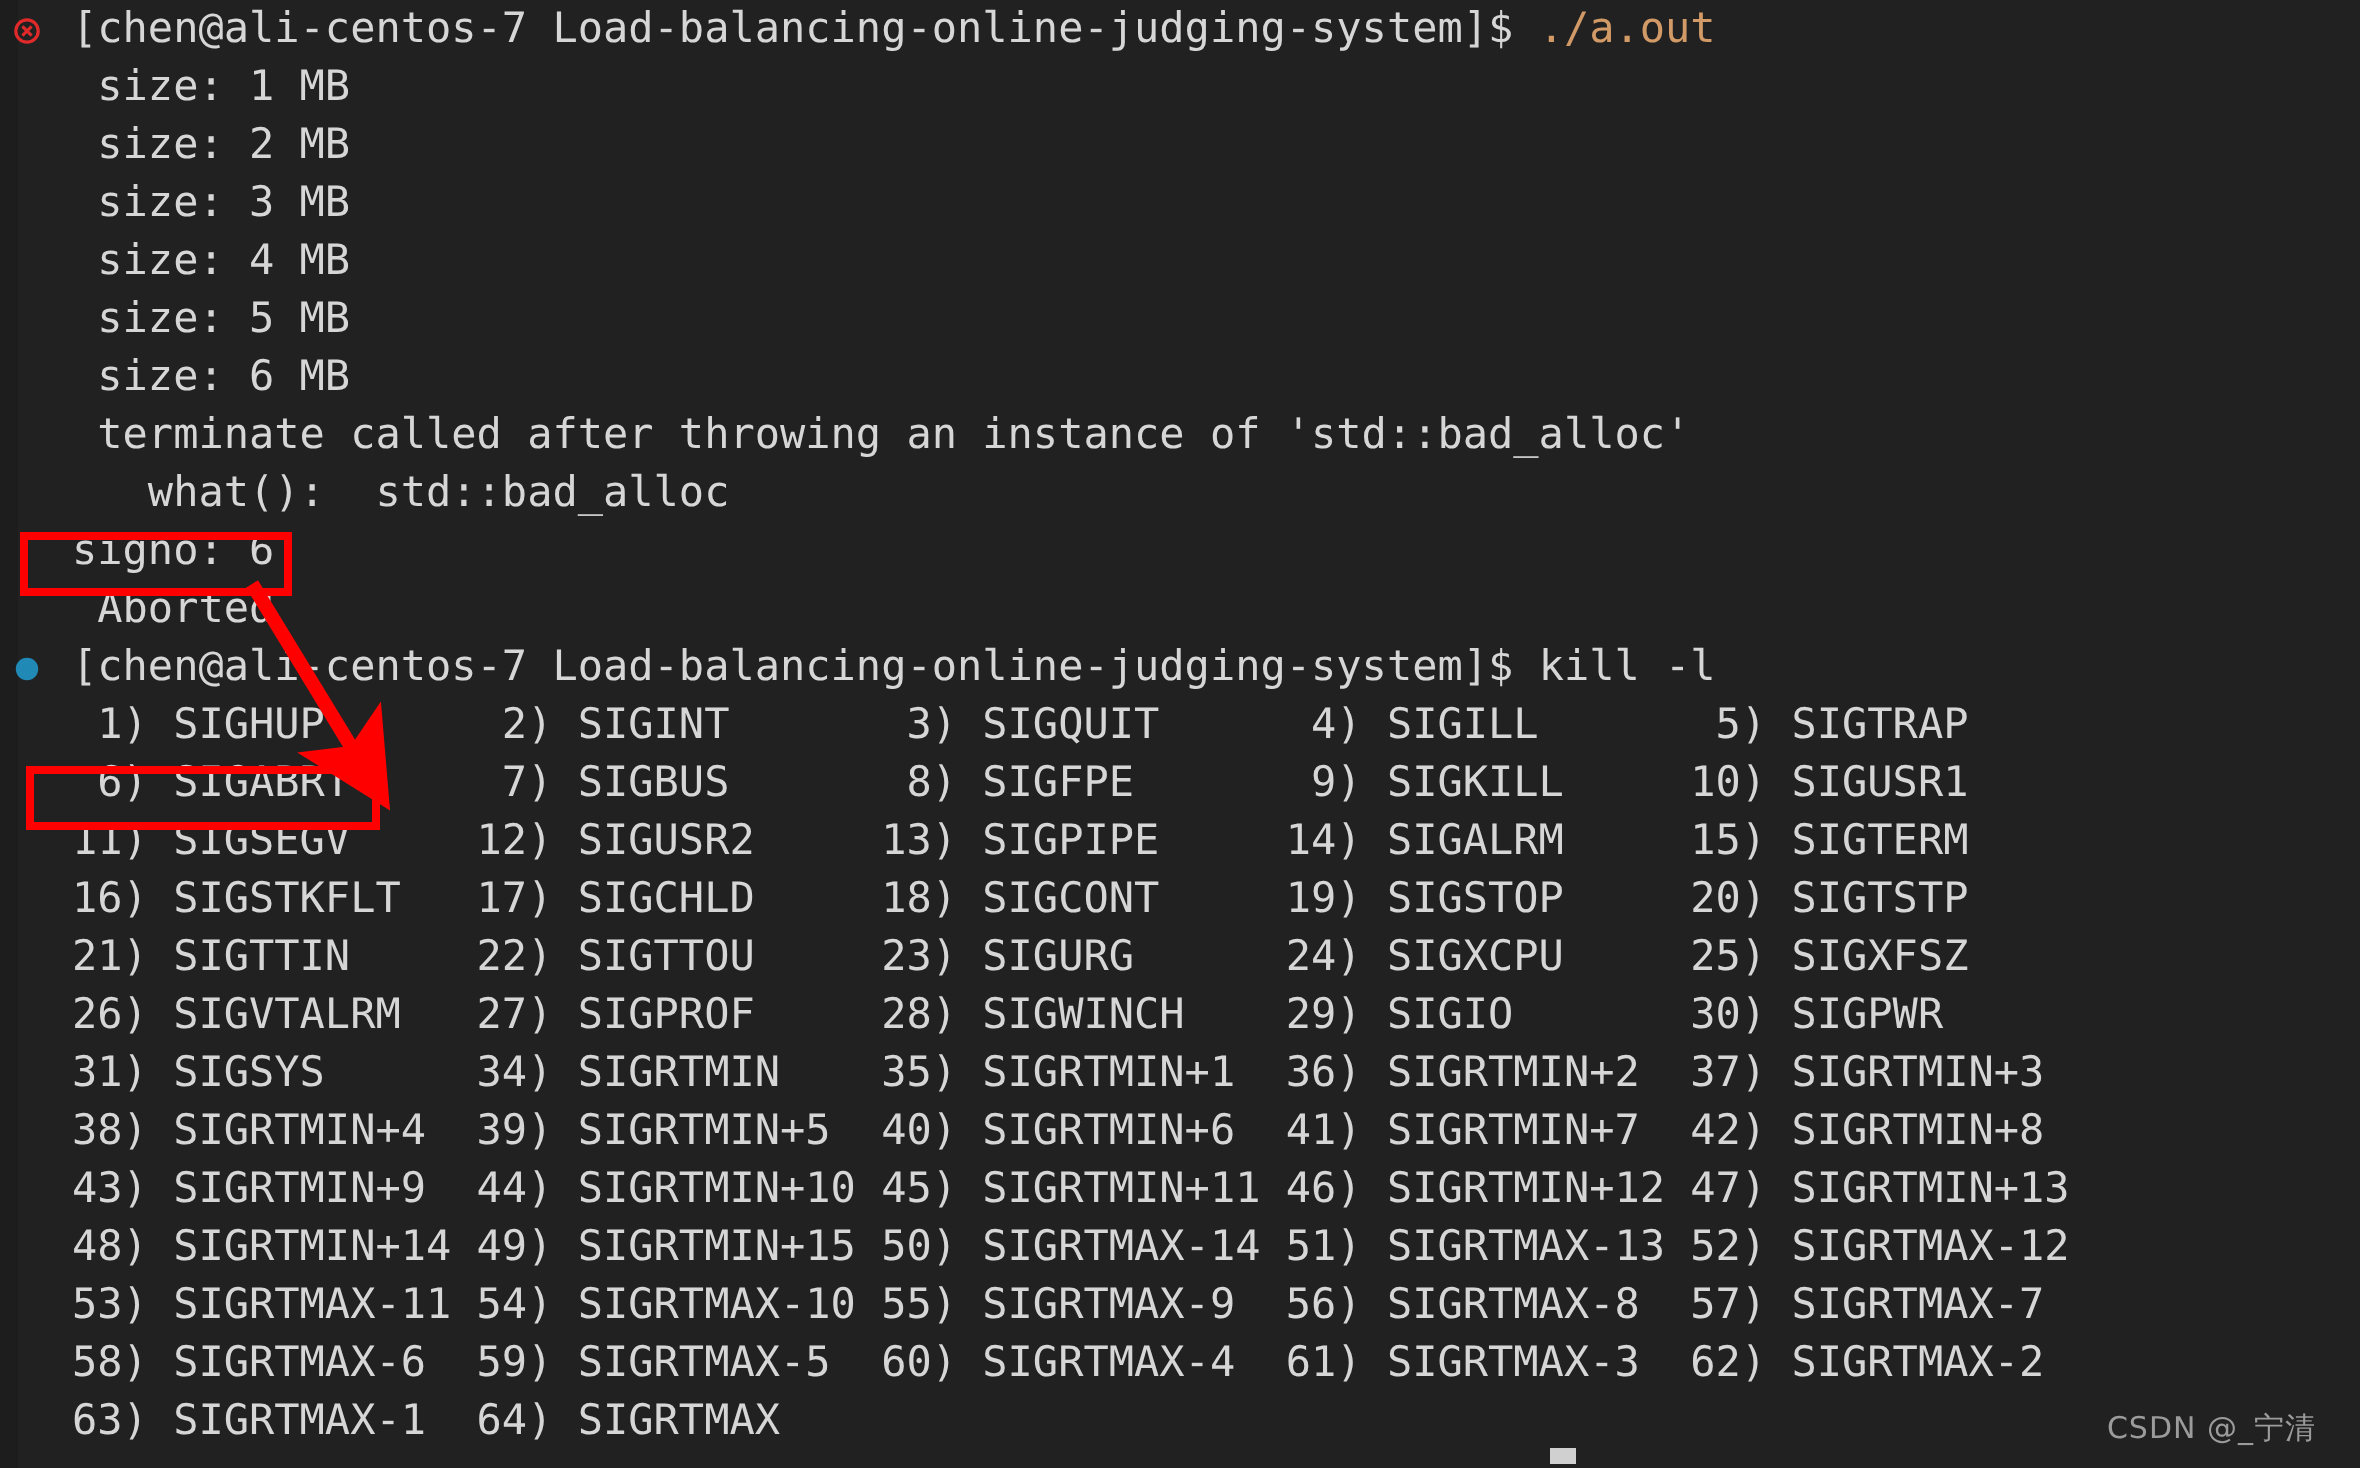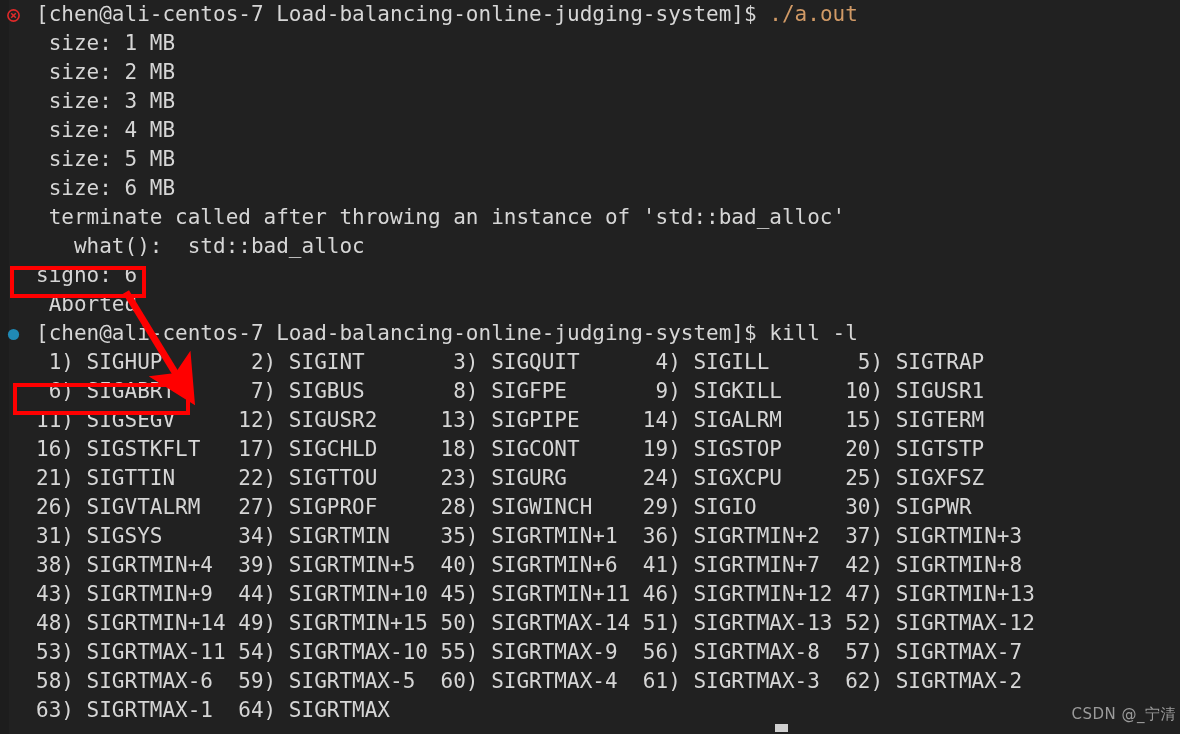--- a/index.html
+++ b/index.html
@@ -71,21 +71,21 @@
   }
   #arrow {
     position: absolute;
     left: 0; top: 0;
     width: 1180px;
     height: 734px;
     pointer-events: none;
   }
   #watermark {
     position: absolute;
-    right: 4px;
+    right: 22px;
     bottom: 10px;
     font-family: "DejaVu Sans", "Liberation Sans", sans-serif;
     font-size: 15px;
     color: #9b9b9b;
     letter-spacing: 0.5px;
   }
   #cursor {
     position: absolute;
     left: 775px;
     top: 724px;

